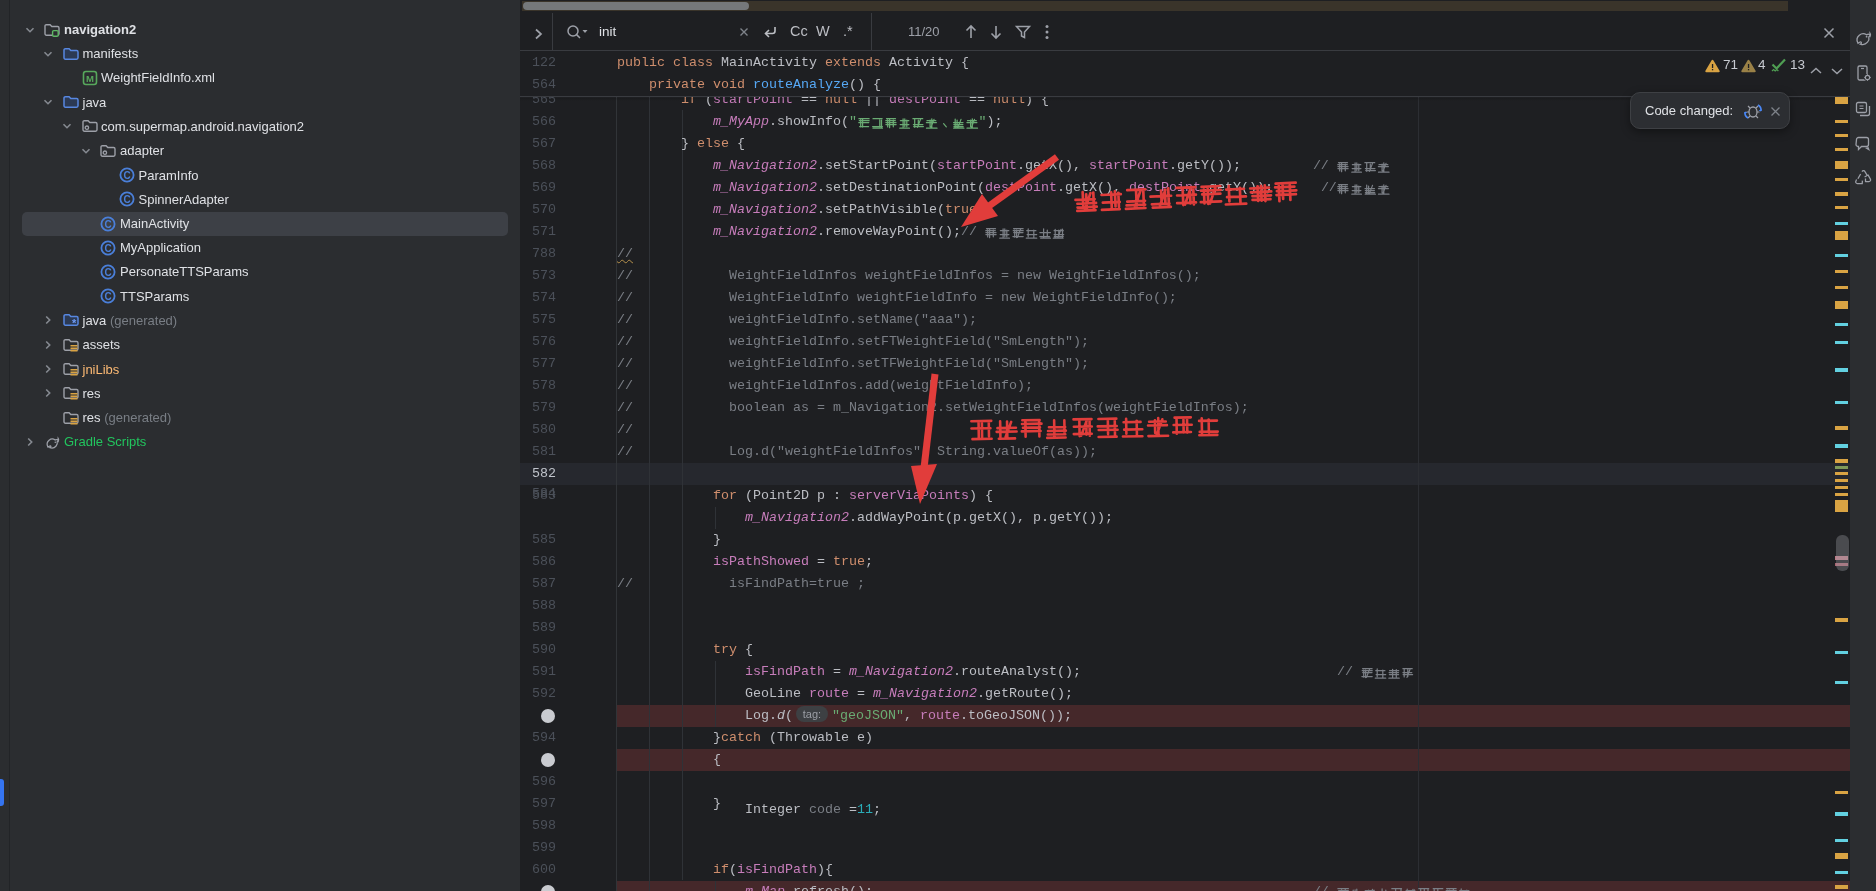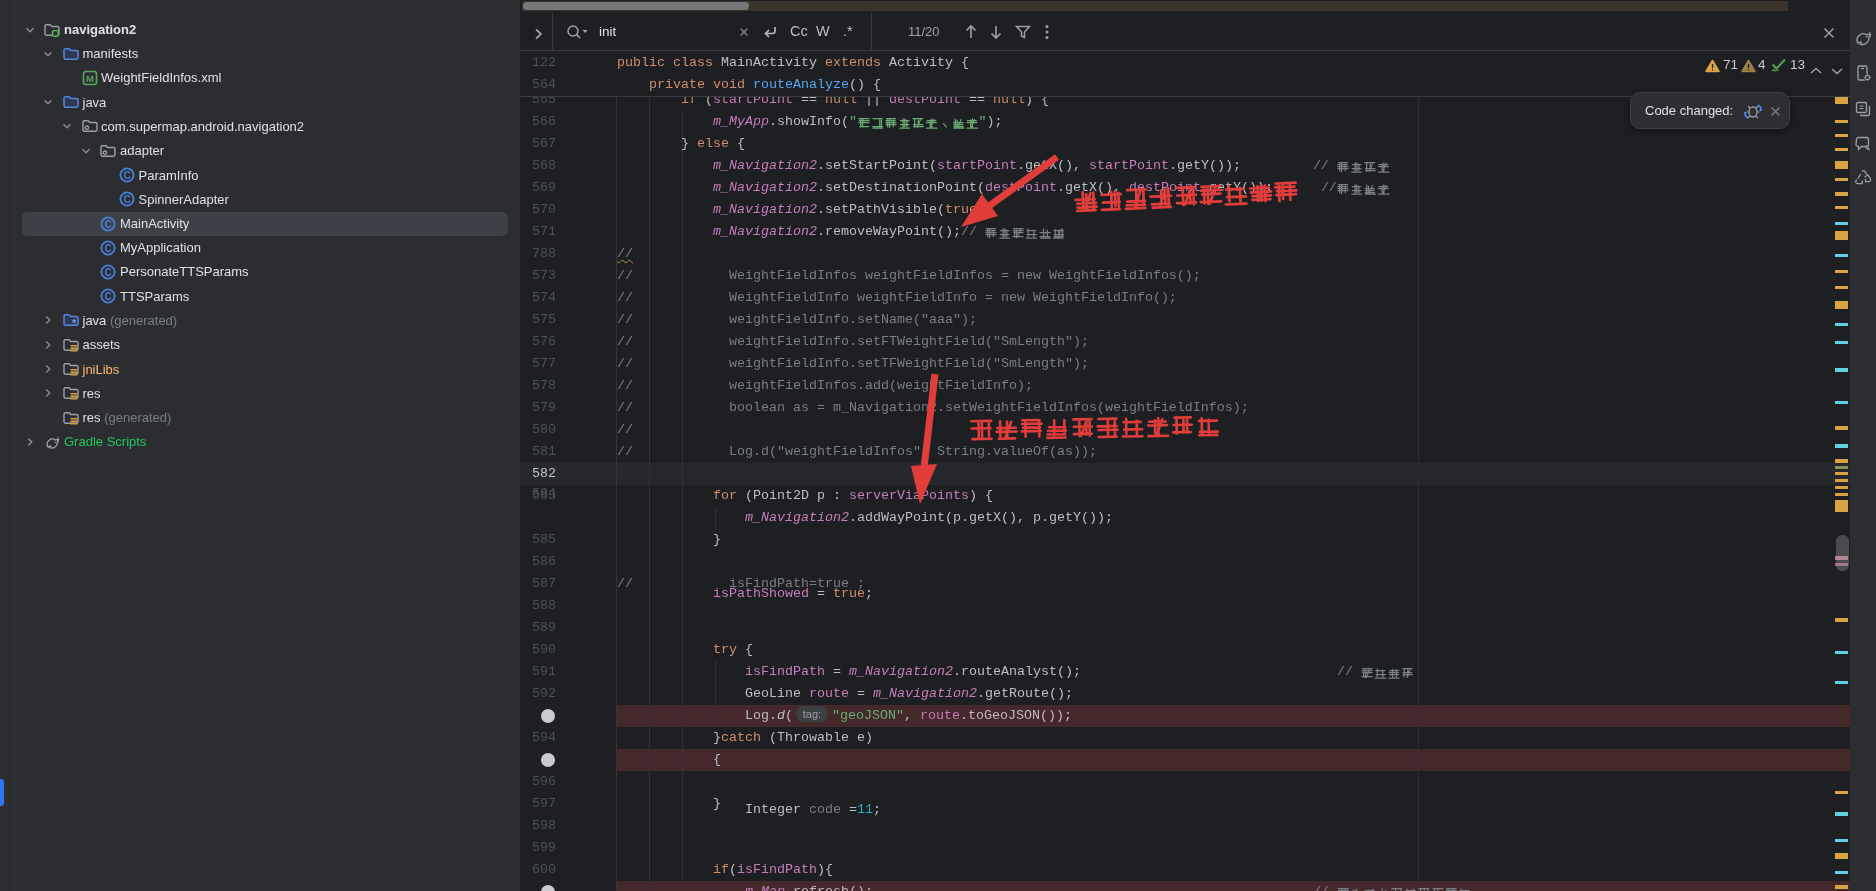--- a/index.html
+++ b/index.html
@@ -28,21 +28,21 @@
         <path d="M4.5 6.2 L8 9.7 L11.5 6.2" stroke="#868a91" stroke-width="1.6" fill="none"></path>
       </svg></div>
     <div style="position:absolute;left:63px;top:46px"><svg width="16" height="16">
         <path d="M1 4.1 C1 3.3 1.6 2.7 2.4 2.7 H6.1 L7.8 4.5 H13.6 C14.4 4.5 15 5.1 15 5.9 V11.8 C15 12.6 14.4 13.2 13.6 13.2 H2.4 C1.6 13.2 1 12.6 1 11.8 Z" fill="#2c3a54" stroke="#5787e0" stroke-width="1.5"></path>
       </svg></div>
     <div style="position:absolute;left:82.5px;top:44px;font-size:13px;line-height:19px;color:#dfe1e5;white-space:pre">manifests</div>
     <div style="position:absolute;left:82px;top:70px"><svg width="16" height="16">
         <rect x="1.5" y="1.5" width="13" height="13" rx="2.4" fill="none" stroke="#57a85c" stroke-width="1.6"></rect>
         <text x="8" y="11.8" font-size="9.5" font-weight="bold" fill="#57a85c" text-anchor="middle" font-family="Liberation Sans">M</text>
       </svg></div>
-    <div style="position:absolute;left:101px;top:68px;font-size:13px;line-height:19px;color:#dfe1e5;white-space:pre">WeightFieldInfos.xml</div>
+    <div style="position:absolute;left:101px;top:68px;font-size:13px;line-height:19px;color:#dfe1e5;white-space:pre">WeightFieldInfo.xml</div>
     <div style="position:absolute;left:40px;top:94px"><svg width="16" height="16">
         <path d="M4.5 6.2 L8 9.7 L11.5 6.2" stroke="#868a91" stroke-width="1.6" fill="none"></path>
       </svg></div>
     <div style="position:absolute;left:63px;top:94px"><svg width="16" height="16">
         <path d="M1 4.1 C1 3.3 1.6 2.7 2.4 2.7 H6.1 L7.8 4.5 H13.6 C14.4 4.5 15 5.1 15 5.9 V11.8 C15 12.6 14.4 13.2 13.6 13.2 H2.4 C1.6 13.2 1 12.6 1 11.8 Z" fill="#2c3a54" stroke="#5787e0" stroke-width="1.5"></path>
       </svg></div>
     <div style="position:absolute;left:82.5px;top:93px;font-size:13px;line-height:19px;color:#dfe1e5;white-space:pre">java</div>
     <div style="position:absolute;left:59px;top:118px"><svg width="16" height="16">
         <path d="M4.5 6.2 L8 9.7 L11.5 6.2" stroke="#868a91" stroke-width="1.6" fill="none"></path>
       </svg></div>
@@ -200,21 +200,21 @@
 <div class="cl" style="top:331px"><span class="c">//            weightFieldInfo.setFTWeightField("SmLength");</span></div>
 <div class="cl" style="top:353px"><span class="c">//            weightFieldInfo.setTFWeightField("SmLength");</span></div>
 <div class="cl" style="top:375px"><span class="c">//            weightFieldInfos.add(weightFieldInfo);</span></div>
 <div class="cl" style="top:397px"><span class="c">//            boolean as = m_Navigation2.setWeightFieldInfos(weightFieldInfos);</span></div>
 <div class="cl" style="top:419px"><span class="c">//</span></div>
 <div class="cl" style="top:441px"><span class="c">//            Log.d("weightFieldInfos", String.valueOf(as));</span></div>
 <div class="cl" style="top:463px"></div>
 <div class="cl" style="top:485px"><span class="t">            </span><span class="k">for</span><span class="t"> (Point2D p : </span><span class="f">serverViaPoints</span><span class="t">) {</span></div>
 <div class="cl" style="top:507px"><span class="t">                </span><span class="fi">m_Navigation2</span><span class="t">.addWayPoint(p.getX(), p.getY());</span></div>
 <div class="cl" style="top:529px"><span class="t">            }</span></div>
-<div class="cl" style="top:583px"><span class="t">            </span><span class="f">isPathShowed</span><span class="t"> = </span><span class="k">true</span><span class="t">;</span></div>
+<div class="cl" style="top:551px"><span class="t">            </span><span class="f">isPathShowed</span><span class="t"> = </span><span class="k">true</span><span class="t">;</span></div>
 <div class="cl" style="top:573px"><span class="c">//            isFindPath=true ;</span></div>
 <div class="cl" style="top:595px"></div>
 <div class="cl" style="top:617px"></div>
 <div class="cl" style="top:639px"><span class="t">            </span><span class="k">try</span><span class="t"> {</span></div>
 <div class="cl" style="top:661px"><span class="t">                </span><span class="f">isFindPath</span><span class="t"> = </span><span class="fi">m_Navigation2</span><span class="t">.routeAnalyst();</span><span class="t">                                </span><span class="c">//</span></div>
 <div class="cl" style="top:683px"><span class="t">                GeoLine </span><span class="f">route</span><span class="t"> = </span><span class="fi">m_Navigation2</span><span class="t">.getRoute();</span></div>
 <div class="cl" style="top:705px"><span class="t">                Log.</span><span class="ti">d</span><span class="t">(</span><span class="pill">tag:</span><span class="s">"geoJSON"</span><span class="t">, </span><span class="f">route</span><span class="t">.toGeoJSON());</span></div>
 <div class="cl" style="top:727px"><span class="t">            }</span><span class="k">catch</span><span class="t"> (Throwable e)</span></div>
 <div class="cl" style="top:749px"><span class="t">            {</span></div>
 <div class="cl" style="top:799px"><span class="t">                Integer </span><span class="g">code</span><span class="t"> =</span><span class="n">11</span><span class="t">;</span></div>

